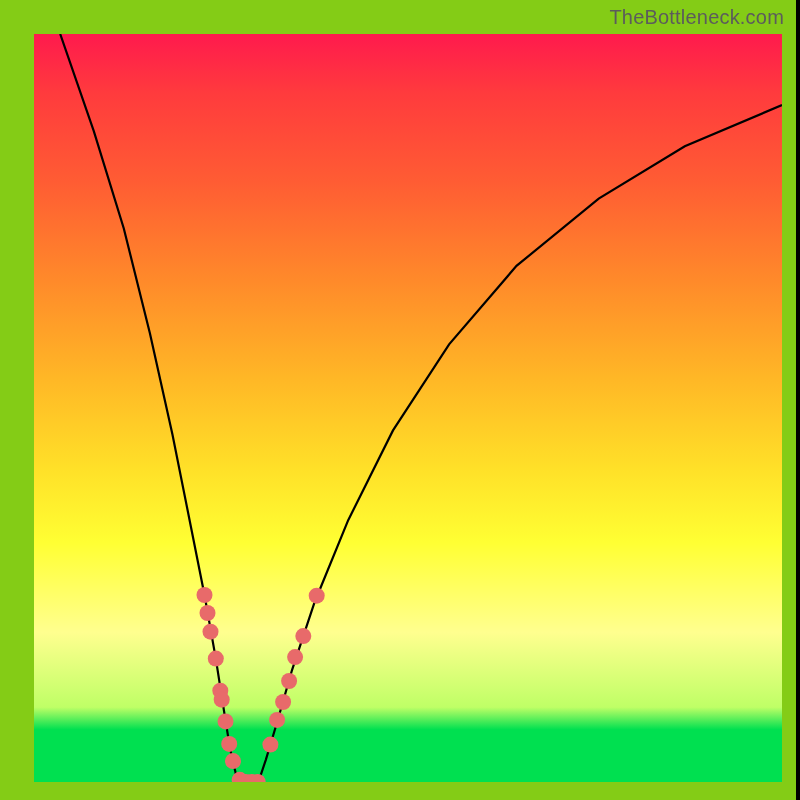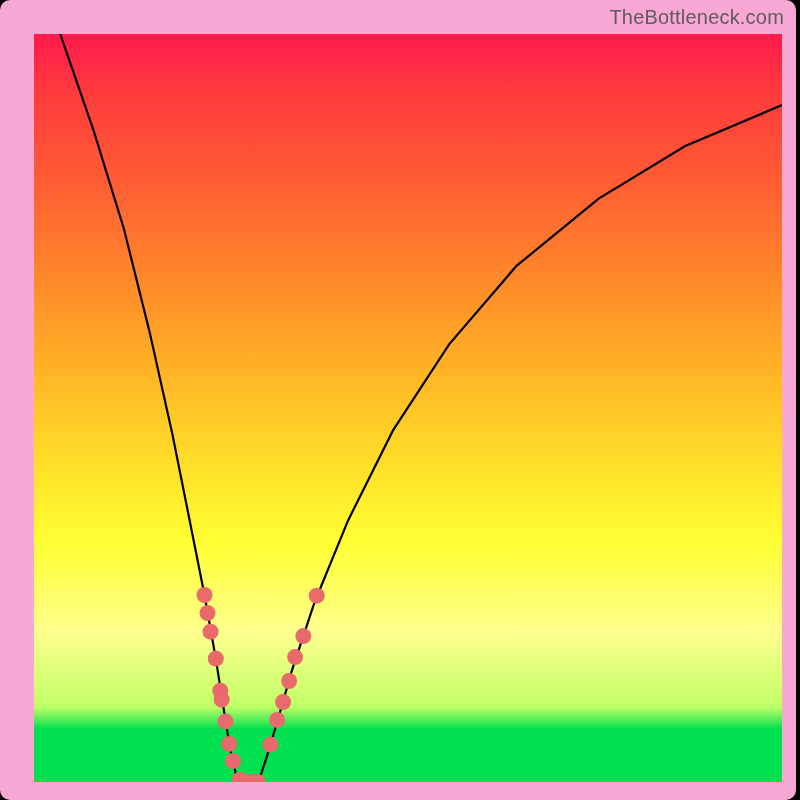--- a/index.html
+++ b/index.html
@@ -8,22 +8,21 @@
     width: 800px;
     height: 800px;
     overflow: hidden;
     background: #000;
     font-family: Arial, Helvetica, sans-serif;
   }
   .frame {
     position: absolute;
     left: 0; top: 0;
     width: 796px; height: 800px;
-    background: #f9a8d4;
-    border-radius: 10px;
+    background: #84cc16;
   }
   .plot {
     position: absolute;
     left: 34px;
     top: 34px;
     width: 748px;
     height: 748px;
     background: linear-gradient(
       to bottom,
       #ff1a4d 0%,

